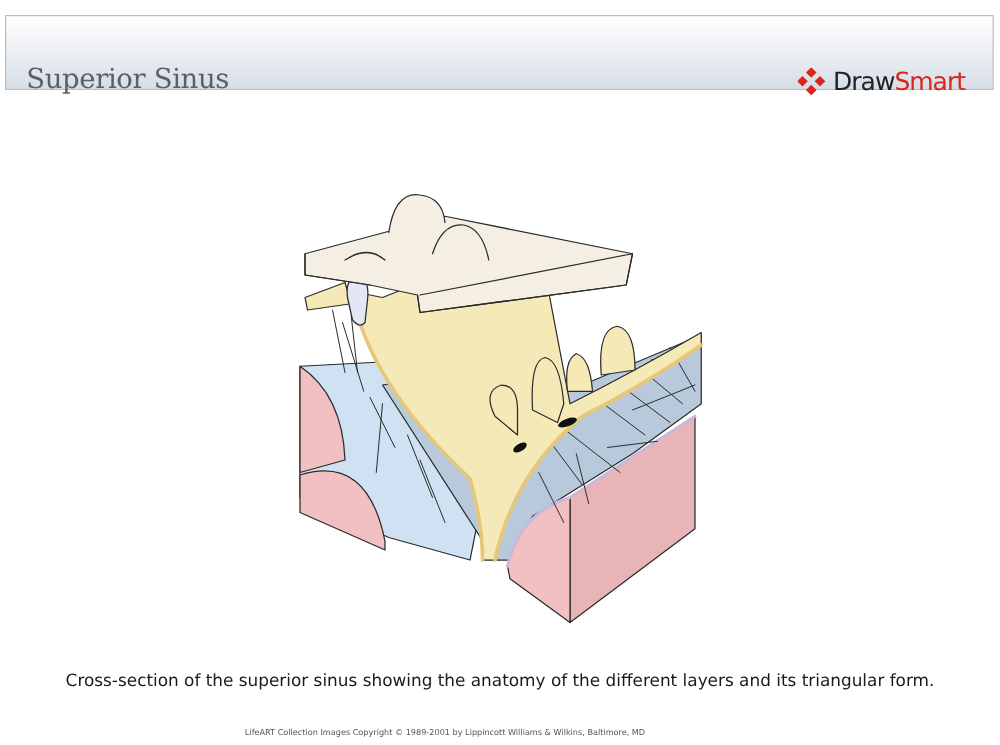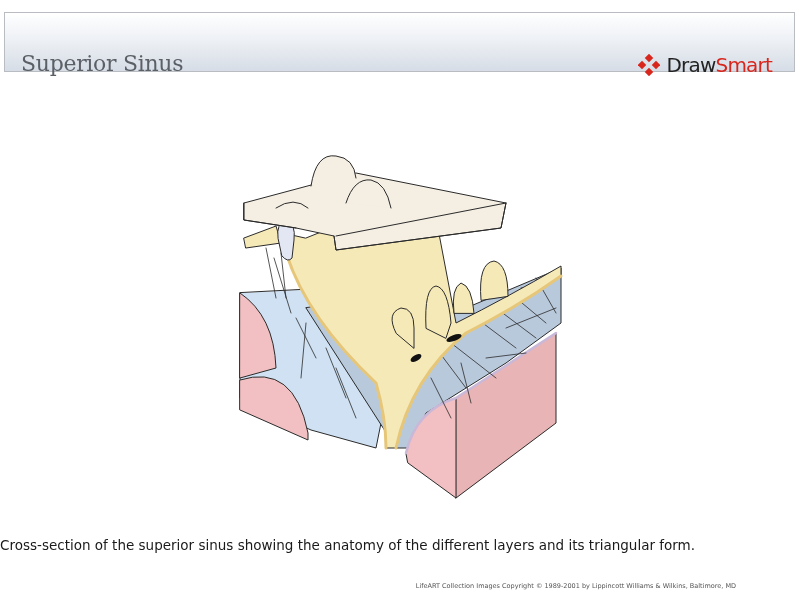--- a/index.html
+++ b/index.html
@@ -61,35 +61,34 @@
       left: 236px;
       top: 148px;
       width: 330px;
       height: 352px;
     }
     .caption {
       position: absolute;
       left: 0;
       top: 537px;
       width: 800px;
-      text-align: left;
+      text-align: center;
       font-size: 13.5px;
       color: #1a1a1a;
       white-space: nowrap;
     }
     .copyright {
       position: absolute;
       left: 0;
       top: 582px;
       width: 712px;
-      text-align: right;
+      text-align: center;
       font-size: 6.5px;
       color: #555555;
       white-space: nowrap;
-      margin-left: 24px;
     }
   </style>
 </head>
 <body>
 
 <div class="header">
   <div class="page-title">Superior Sinus</div>
   <div class="logo">
     <svg class="logo-mark" viewBox="0 0 22 22">
       <g fill="#d8261d">

